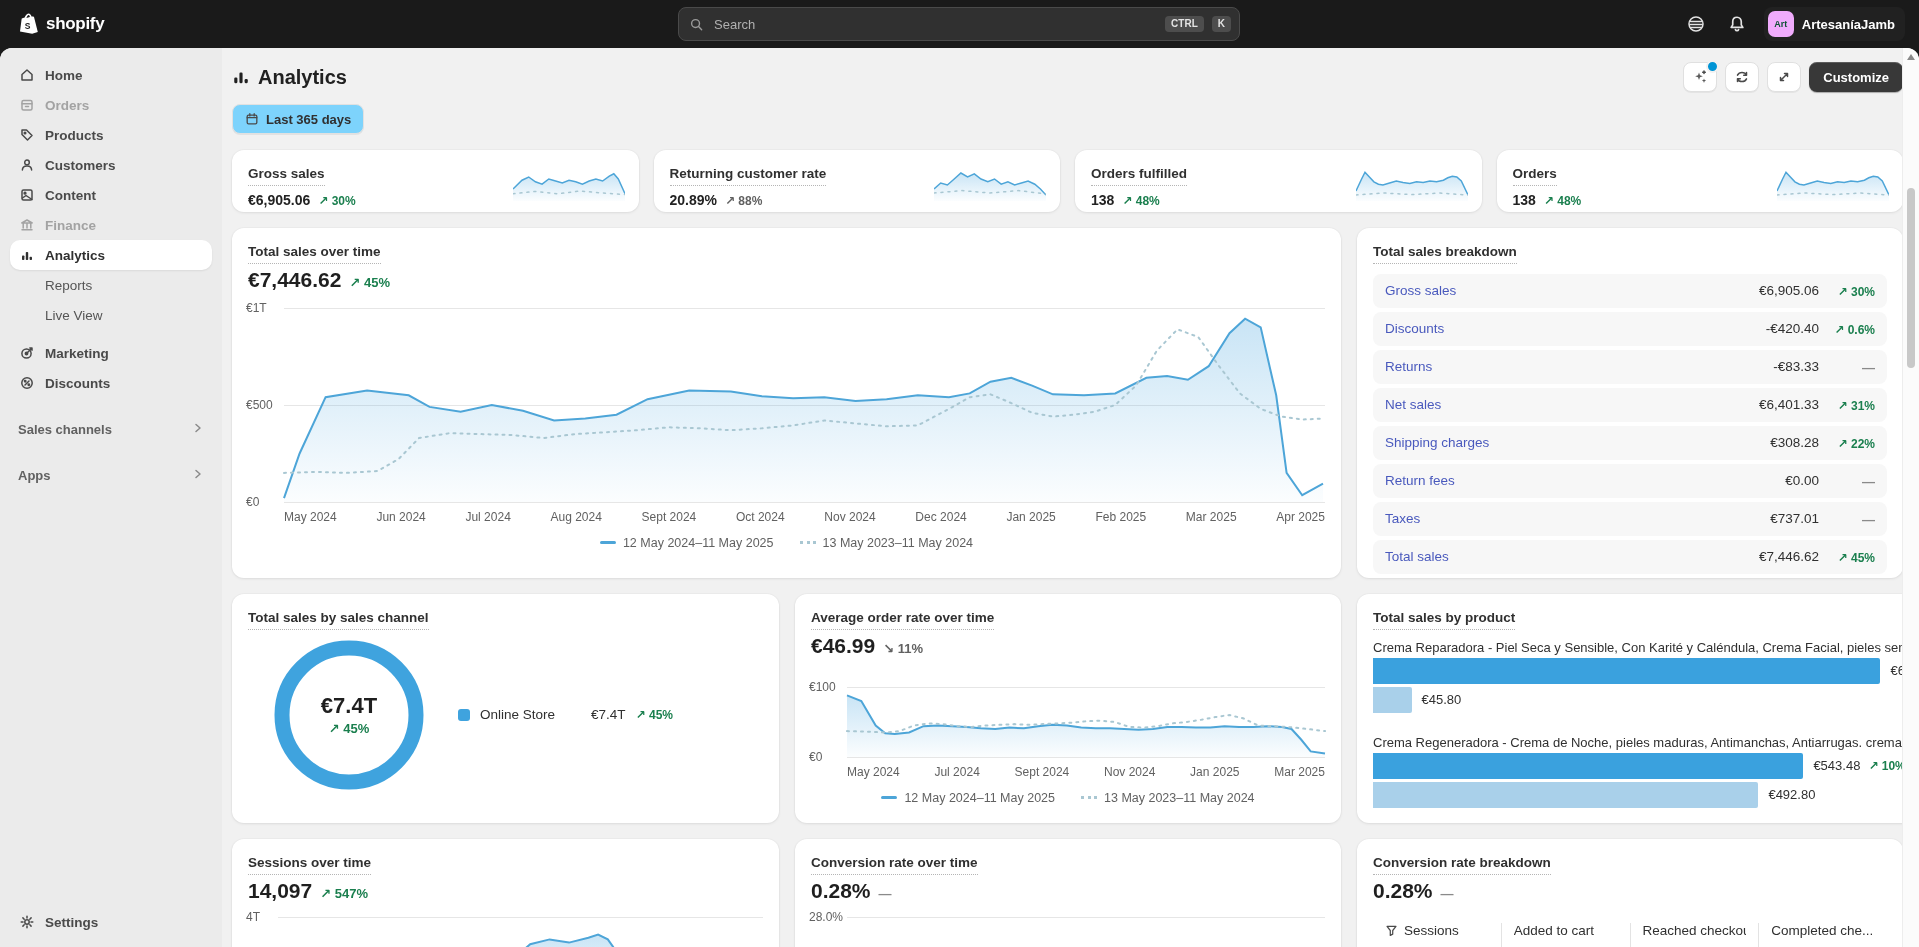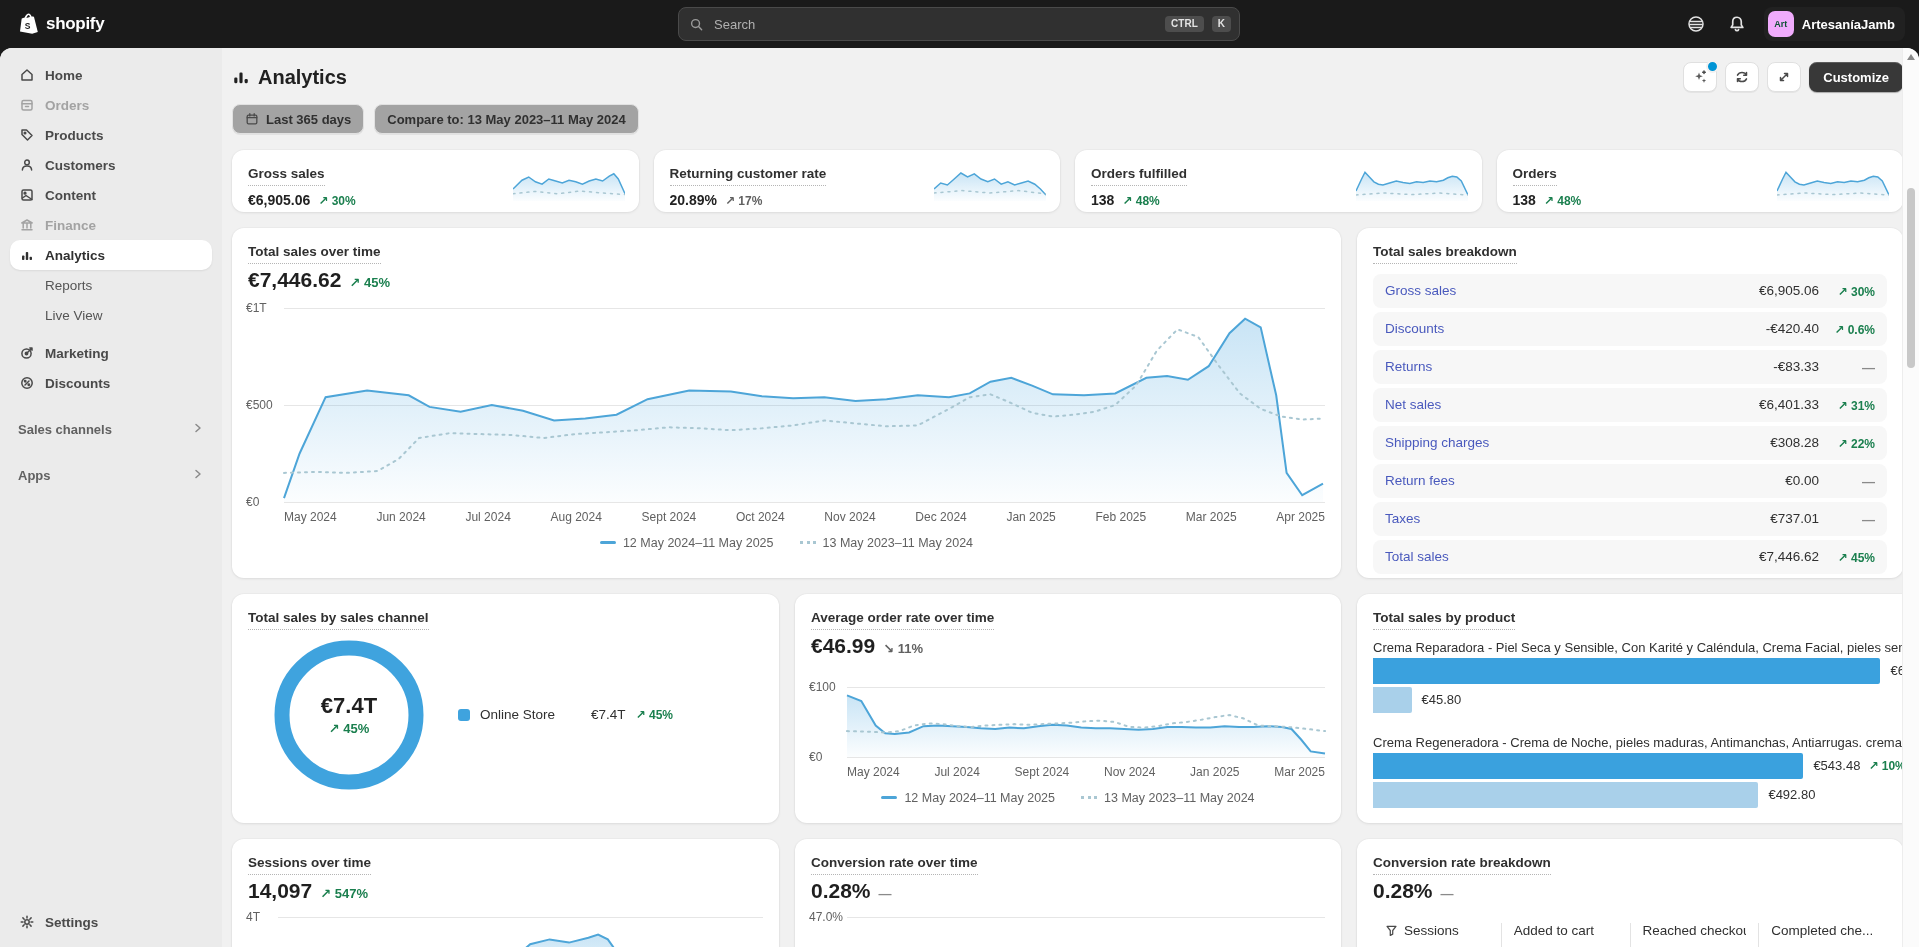--- a/index.html
+++ b/index.html
@@ -34,21 +34,21 @@
   
   .main{flex:1;padding:14px 0 0 10px;box-sizing:border-box;overflow:hidden;position:relative;}
   .main-inner{width:1671px;}
   .page-head{display:flex;align-items:center;justify-content:space-between;height:30px;}
   .page-title{display:flex;align-items:center;gap:8px;font-size:20px;font-weight:700;color:#212121;}
   .head-actions{display:flex;align-items:center;gap:8px;}
   .icon-btn{position:relative;width:34px;height:30px;background:#fff;border:1px solid #e0e0e0;border-radius:8px;box-shadow:0 1px 0 rgba(0,0,0,0.05);display:flex;align-items:center;justify-content:center;cursor:pointer;}
   .notif-dot{position:absolute;top:-3px;right:-3px;width:9px;height:9px;border-radius:50%;background:#0094d5;border:2px solid #f1f1f1;}
   .customize-btn{height:30px;padding:0 14px;border:none;border-radius:8px;background:#383838;box-shadow:inset 0 1px 0 rgba(255,255,255,0.18),0 1px 1px rgba(0,0,0,0.3);color:#fff;font-size:13px;font-weight:600;cursor:pointer;font-family:inherit;}
   .pills{display:flex;gap:10px;margin-top:12px;}
-  .pill{display:flex;align-items:center;gap:7px;height:28px;padding:0 12px;background:#a3a3a3;border:1px solid #e1e1e1;border-radius:8px;box-shadow:0 1px 0 rgba(0,0,0,0.06);font-size:13px;font-weight:600;color:#303030;cursor:pointer;}
+  .pill{display:flex;align-items:center;gap:7px;height:28px;padding:0 12px;background:#7dd3fc;border:1px solid #e1e1e1;border-radius:8px;box-shadow:0 1px 0 rgba(0,0,0,0.06);font-size:13px;font-weight:600;color:#303030;cursor:pointer;}
   
   .card{background:#fff;border-radius:12px;box-shadow:0 1px 3px rgba(26,26,26,0.08),0 0 0 1px rgba(0,0,0,0.02);box-sizing:border-box;padding:14px 16px;position:relative;}
   .card-title{display:inline-block;font-size:13.5px;font-weight:600;color:#303030;border-bottom:1px dotted #b5b5b5;padding-bottom:2px;line-height:1.3;}
   .metrics{display:grid;grid-template-columns:repeat(4,1fr);gap:15px;margin-top:16px;}
   .metric-card{height:62px;}
   .metric-value-row{display:flex;align-items:baseline;gap:8px;margin-top:6px;}
   .metric-value{font-size:14px;font-weight:700;color:#222;}
   .chg{font-size:12px;font-weight:700;}
   .tone-positive{color:#1a7f4e;}
   .tone-neutral{color:#616161;}
@@ -313,43 +313,40 @@
         </div>
 
         <div class="pills">
           <div class="pill">
             <svg class="ic" width="14" height="14" viewBox="0 0 16 16">
                 <rect x="2.5" y="3.5" width="11" height="10" rx="1.5"></rect>
                 <path d="M2.5 6.5 h11 M5.5 2 v2.5 M10.5 2 v2.5"></path>
               </svg>
             <span>Last 365 days</span>
           </div>
-          <div class="pill">
-            <span>Compare to: 13 May 2023–11 May 2024</span>
-          </div>
         </div>
 
         <div class="metrics">
           <div class="card metric-card">
             <span class="card-title">Gross sales</span>
             <div class="metric-value-row">
               <span class="metric-value">€6,905.06</span>
               <span class="chg tone-positive">↗ 30%</span>
             </div>
             <svg class="spark" width="112" height="40">
                 <path d="M0.0,28.0 L9.0,19.2 L15.7,16.0 L22.4,20.8 L29.1,23.2 L35.8,18.0 L42.6,20.0 L49.3,22.0 L56.0,19.2 L62.7,20.8 L69.4,23.2 L76.2,20.0 L82.9,18.0 L89.6,20.0 L96.3,15.2 L100.8,12.8 L105.3,18.0 L112.0,32.8 L112.0,40 L0.0,40 Z" class="area"></path>
                 <polyline points="0.0,28.0 9.0,19.2 15.7,16.0 22.4,20.8 29.1,23.2 35.8,18.0 42.6,20.0 49.3,22.0 56.0,19.2 62.7,20.8 69.4,23.2 76.2,20.0 82.9,18.0 89.6,20.0 96.3,15.2 100.8,12.8 105.3,18.0 112.0,32.8" class="line solid"></polyline>
                 <polyline points="0.0,32.8 22.4,30.4 44.8,32.8 67.2,30.0 89.6,32.0 112.0,33.6" class="line dotted"></polyline>
               </svg>
           </div>
           <div class="card metric-card">
             <span class="card-title">Returning customer rate</span>
             <div class="metric-value-row">
               <span class="metric-value">20.89%</span>
-              <span class="chg tone-neutral">↗ 17%</span>
+              <span class="chg tone-neutral">↗ 88%</span>
             </div>
             <svg class="spark" width="112" height="40">
                 <path d="M0.0,28.0 L6.7,22.0 L13.4,24.0 L20.2,18.0 L26.9,12.0 L33.6,16.0 L40.3,12.8 L47.0,18.0 L53.8,20.8 L60.5,18.0 L67.2,23.2 L73.9,20.8 L80.6,24.0 L87.4,22.0 L94.1,20.0 L100.8,23.2 L106.4,28.0 L112.0,34.0 L112.0,40 L0.0,40 Z" class="area"></path>
                 <polyline points="0.0,28.0 6.7,22.0 13.4,24.0 20.2,18.0 26.9,12.0 33.6,16.0 40.3,12.8 47.0,18.0 53.8,20.8 60.5,18.0 67.2,23.2 73.9,20.8 80.6,24.0 87.4,22.0 94.1,20.0 100.8,23.2 106.4,28.0 112.0,34.0" class="line solid"></polyline>
                 <polyline points="0.0,32.0 28.0,29.6 56.0,32.0 84.0,29.6 112.0,32.8" class="line dotted"></polyline>
               </svg>
           </div>
           <div class="card metric-card">
             <span class="card-title">Orders fulfilled</span>
             <div class="metric-value-row">
@@ -587,21 +584,21 @@
           </div>
 
           <div class="card">
             <span class="card-title">Conversion rate over time</span>
             <div class="big-value-row">
               <span class="big-value">0.28%</span>
               <span class="dash">—</span>
             </div>
             <div class="plot" style="height:80px;margin-top:14px;">
               <div class="gridline" style="top:0;"></div>
-              <span class="ytick" style="top:-7px;">47.0%</span>
+              <span class="ytick" style="top:-7px;">28.0%</span>
               <svg width="478" height="80" style="position:absolute;inset:0;overflow:visible;">
                   <polyline points="0.0,78.4 478.0,78.4" class="line solid"></polyline>
                 </svg>
             </div>
           </div>
 
           <div class="card">
             <span class="card-title">Conversion rate breakdown</span>
             <div class="big-value-row">
               <span class="big-value">0.28%</span>

